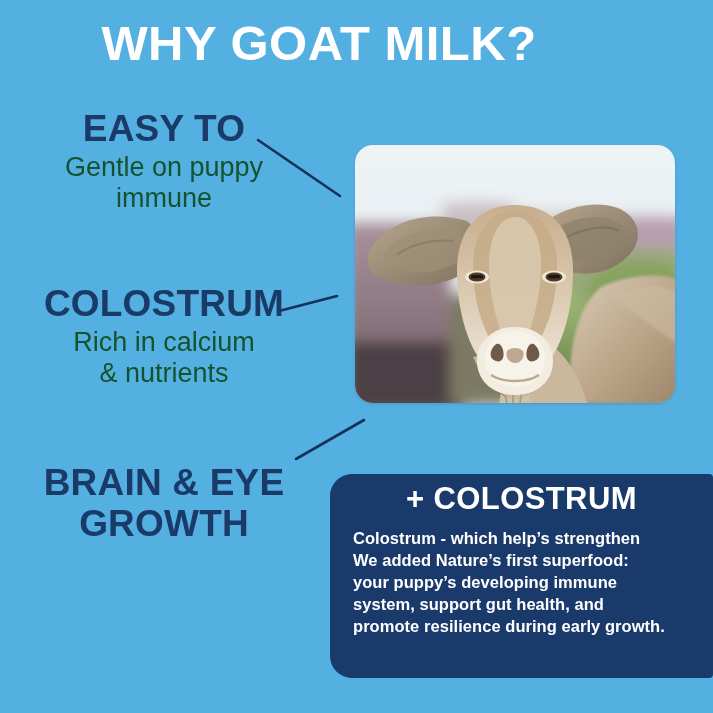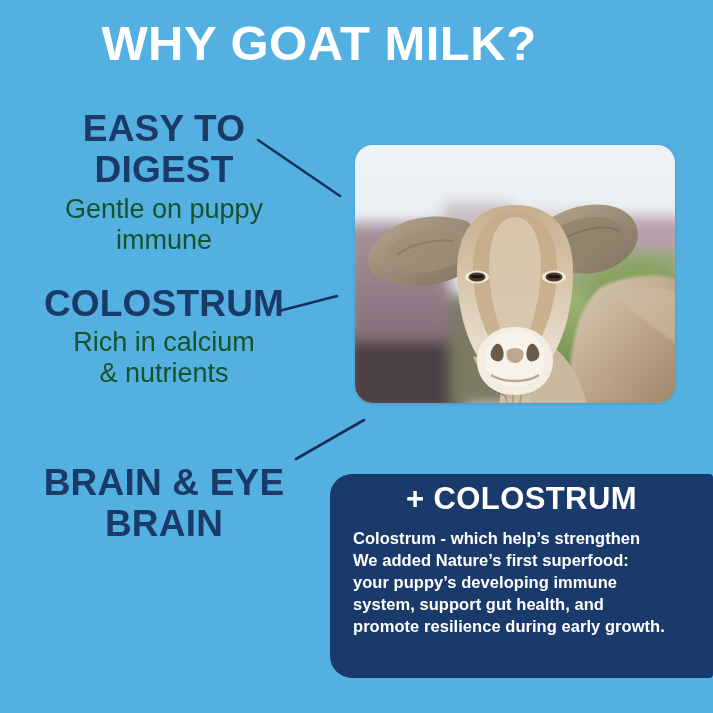--- a/index.html
+++ b/index.html
@@ -123,42 +123,41 @@
 
   <svg class="connector" viewBox="0 0 713 713">
     <line x1="258" y1="140" x2="340" y2="196" stroke="#14315c" stroke-width="2.6" stroke-linecap="round"></line>
     <line x1="279" y1="311" x2="337" y2="296" stroke="#14315c" stroke-width="2.6" stroke-linecap="round"></line>
     <line x1="296" y1="459" x2="364" y2="420" stroke="#14315c" stroke-width="2.6" stroke-linecap="round"></line>
   </svg>
 
   <div class="benefit" id="benefit-0">
     <div class="benefit-heading">
       <div>EASY TO</div>
-      <div>DIGEST</div>
     </div>
     <div class="benefit-sub">
       <div>Gentle on puppy</div>
       <div>immune</div>
     </div>
   </div>
 
   <div class="benefit" id="benefit-1">
     <div class="benefit-heading">
       <div>COLOSTRUM</div>
     </div>
     <div class="benefit-sub">
       <div>Rich in calcium</div>
       <div>&amp; nutrients</div>
     </div>
   </div>
 
   <div class="benefit" id="benefit-2">
     <div class="benefit-heading">
       <div>BRAIN &amp; EYE</div>
-      <div>BRAIN</div>
+      <div>GROWTH</div>
     </div>
   </div>
 
   <div class="photo">
     <svg viewBox="0 0 320 258" preserveAspectRatio="none">
       <defs>
         <linearGradient id="sky" x1="0" y1="0" x2="0" y2="1">
           <stop offset="0%" stop-color="#eef3f6"></stop>
           <stop offset="100%" stop-color="#dfe8ea"></stop>
         </linearGradient>

